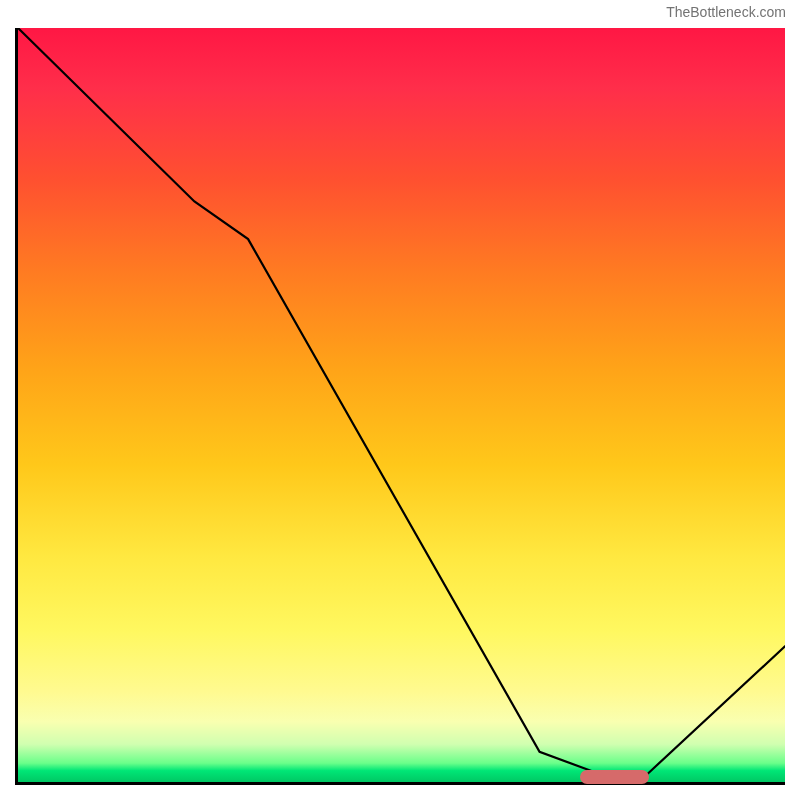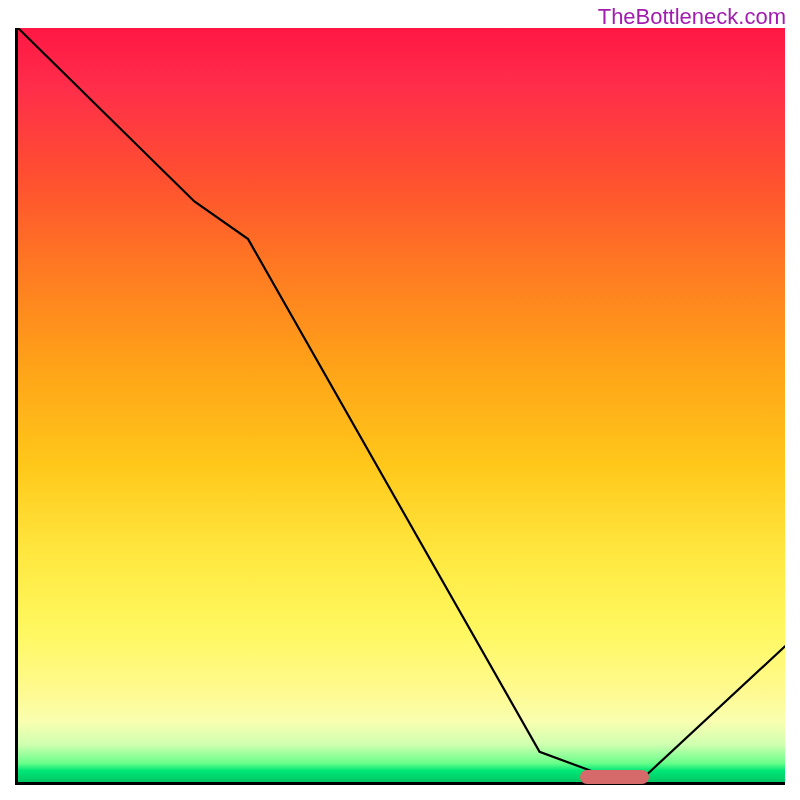--- a/index.html
+++ b/index.html
@@ -7,22 +7,22 @@
     width: 800px;
     height: 800px;
     background: #ffffff;
     position: relative;
     font-family: Arial, sans-serif;
   }
   .watermark {
     position: absolute;
     top: 4px;
     right: 14px;
-    font-size: 22px;
-    color: #a21caf;
+    font-size: 14px;
+    color: #737373;
     font-weight: normal;
     z-index: 10;
   }
   .chart-area {
     position: absolute;
     left: 15px;
     top: 28px;
     width: 770px;
     height: 757px;
     border-left: 3px solid #000;

